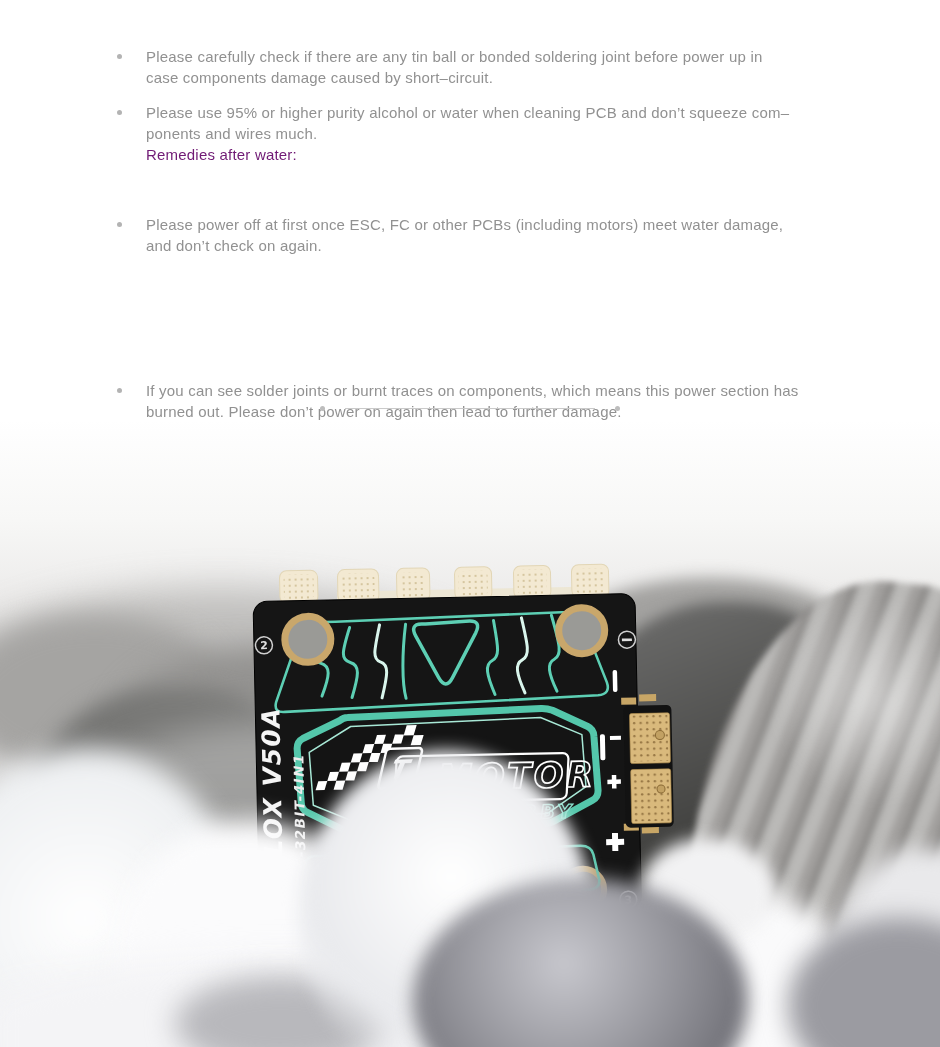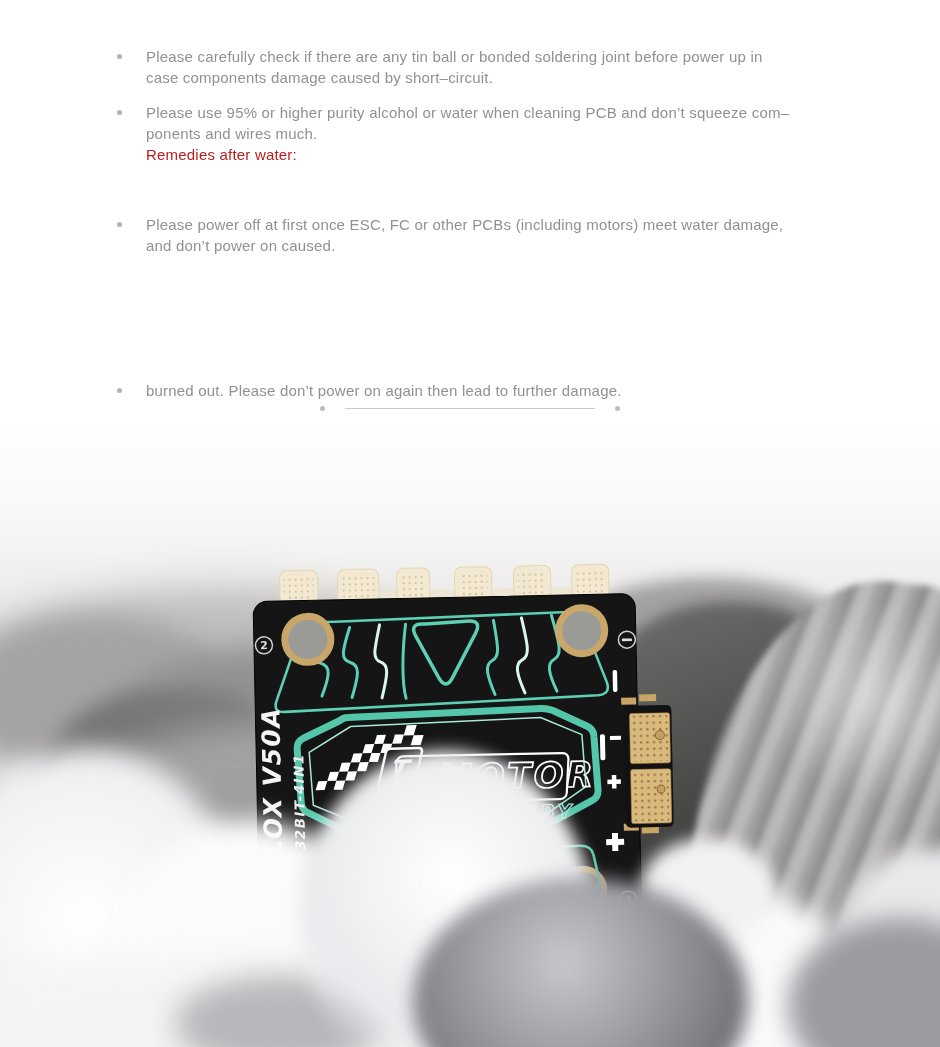--- a/index.html
+++ b/index.html
@@ -2,21 +2,21 @@
 <html><head>
 <meta charset="utf-8">
 <style>
   html,body{margin:0;padding:0;}
   .page{position:relative;width:940px;height:1047px;overflow:hidden;background:#ffffff;
         font-family:"Liberation Sans",sans-serif;}
   
   .doc-item{position:absolute;left:146px;font-size:15px;line-height:21px;color:#919191;letter-spacing:.2px;margin-top:36px;}
   .doc-item .ln{display:block;white-space:nowrap;}
   .bullet-dot{position:absolute;left:-29px;top:8px;width:5px;height:5px;border-radius:50%;background:#b3b3b3;}
-  .doc-heading{position:absolute;left:146px;font-size:15px;line-height:21px;color:#b91c1c;letter-spacing:.2px;white-space:nowrap;}
+  .doc-heading{position:absolute;left:146px;font-size:15px;line-height:21px;color:#701a75;letter-spacing:.2px;white-space:nowrap;}
   .divider-line{position:absolute;top:408px;left:345px;width:250px;height:1px;background:#cacaca;}
   .divider-dot{position:absolute;top:406px;width:5px;height:5px;border-radius:50%;background:#bdbdbd;}
   .divider-dot.d1{left:320px;} .divider-dot.d2{left:615px;}
   
   .photo{position:absolute;top:420px;left:0;width:940px;height:627px;overflow:hidden;
          background:linear-gradient(#ffffff 0%,#f7f7f6 16%,#ebeae9 30%,#dddcdb 42%,#d3d2d1 56%,#cbcac9 100%);}
   .stone{position:absolute;border-radius:50%;}
   
   .st-fog-left   {left:-60px; top:168px;width:560px;height:190px;background:#b2b1af;filter:blur(18px);opacity:.75;}
   .st-l1         {left:-40px; top:196px;width:270px;height:160px;background:#a5a4a2;filter:blur(13px);}
@@ -58,24 +58,25 @@
     <span class="bullet-dot"></span>
     <span class="ln">Please use 95% or higher purity alcohol or water when cleaning PCB and don’t squeeze com–</span>
     <span class="ln">ponents and wires much.</span>
   </div>
 
   <div class="doc-heading" style="top:144px">Remedies after water:</div>
 
   <div class="doc-item" style="top:178px">
     <span class="bullet-dot"></span>
     <span class="ln">Please power off at first once ESC, FC or other PCBs (including motors) meet water damage,</span>
-    <span class="ln">and don’t power on caused.</span>
+    <span class="ln">and don’t check on again.</span>
   </div>
   <div class="doc-item" style="top:344px">
     <span class="bullet-dot"></span>
+    <span class="ln">If you can see solder joints or burnt traces on components, which means this power section has</span>
     <span class="ln">burned out. Please don’t power on again then lead to further damage.</span>
   </div>
 
   <div class="divider-dot d1"></div>
   <div class="divider-line"></div>
   <div class="divider-dot d2"></div>
 
   <div class="photo">
 
     <div class="stone st-fog-left"></div>

